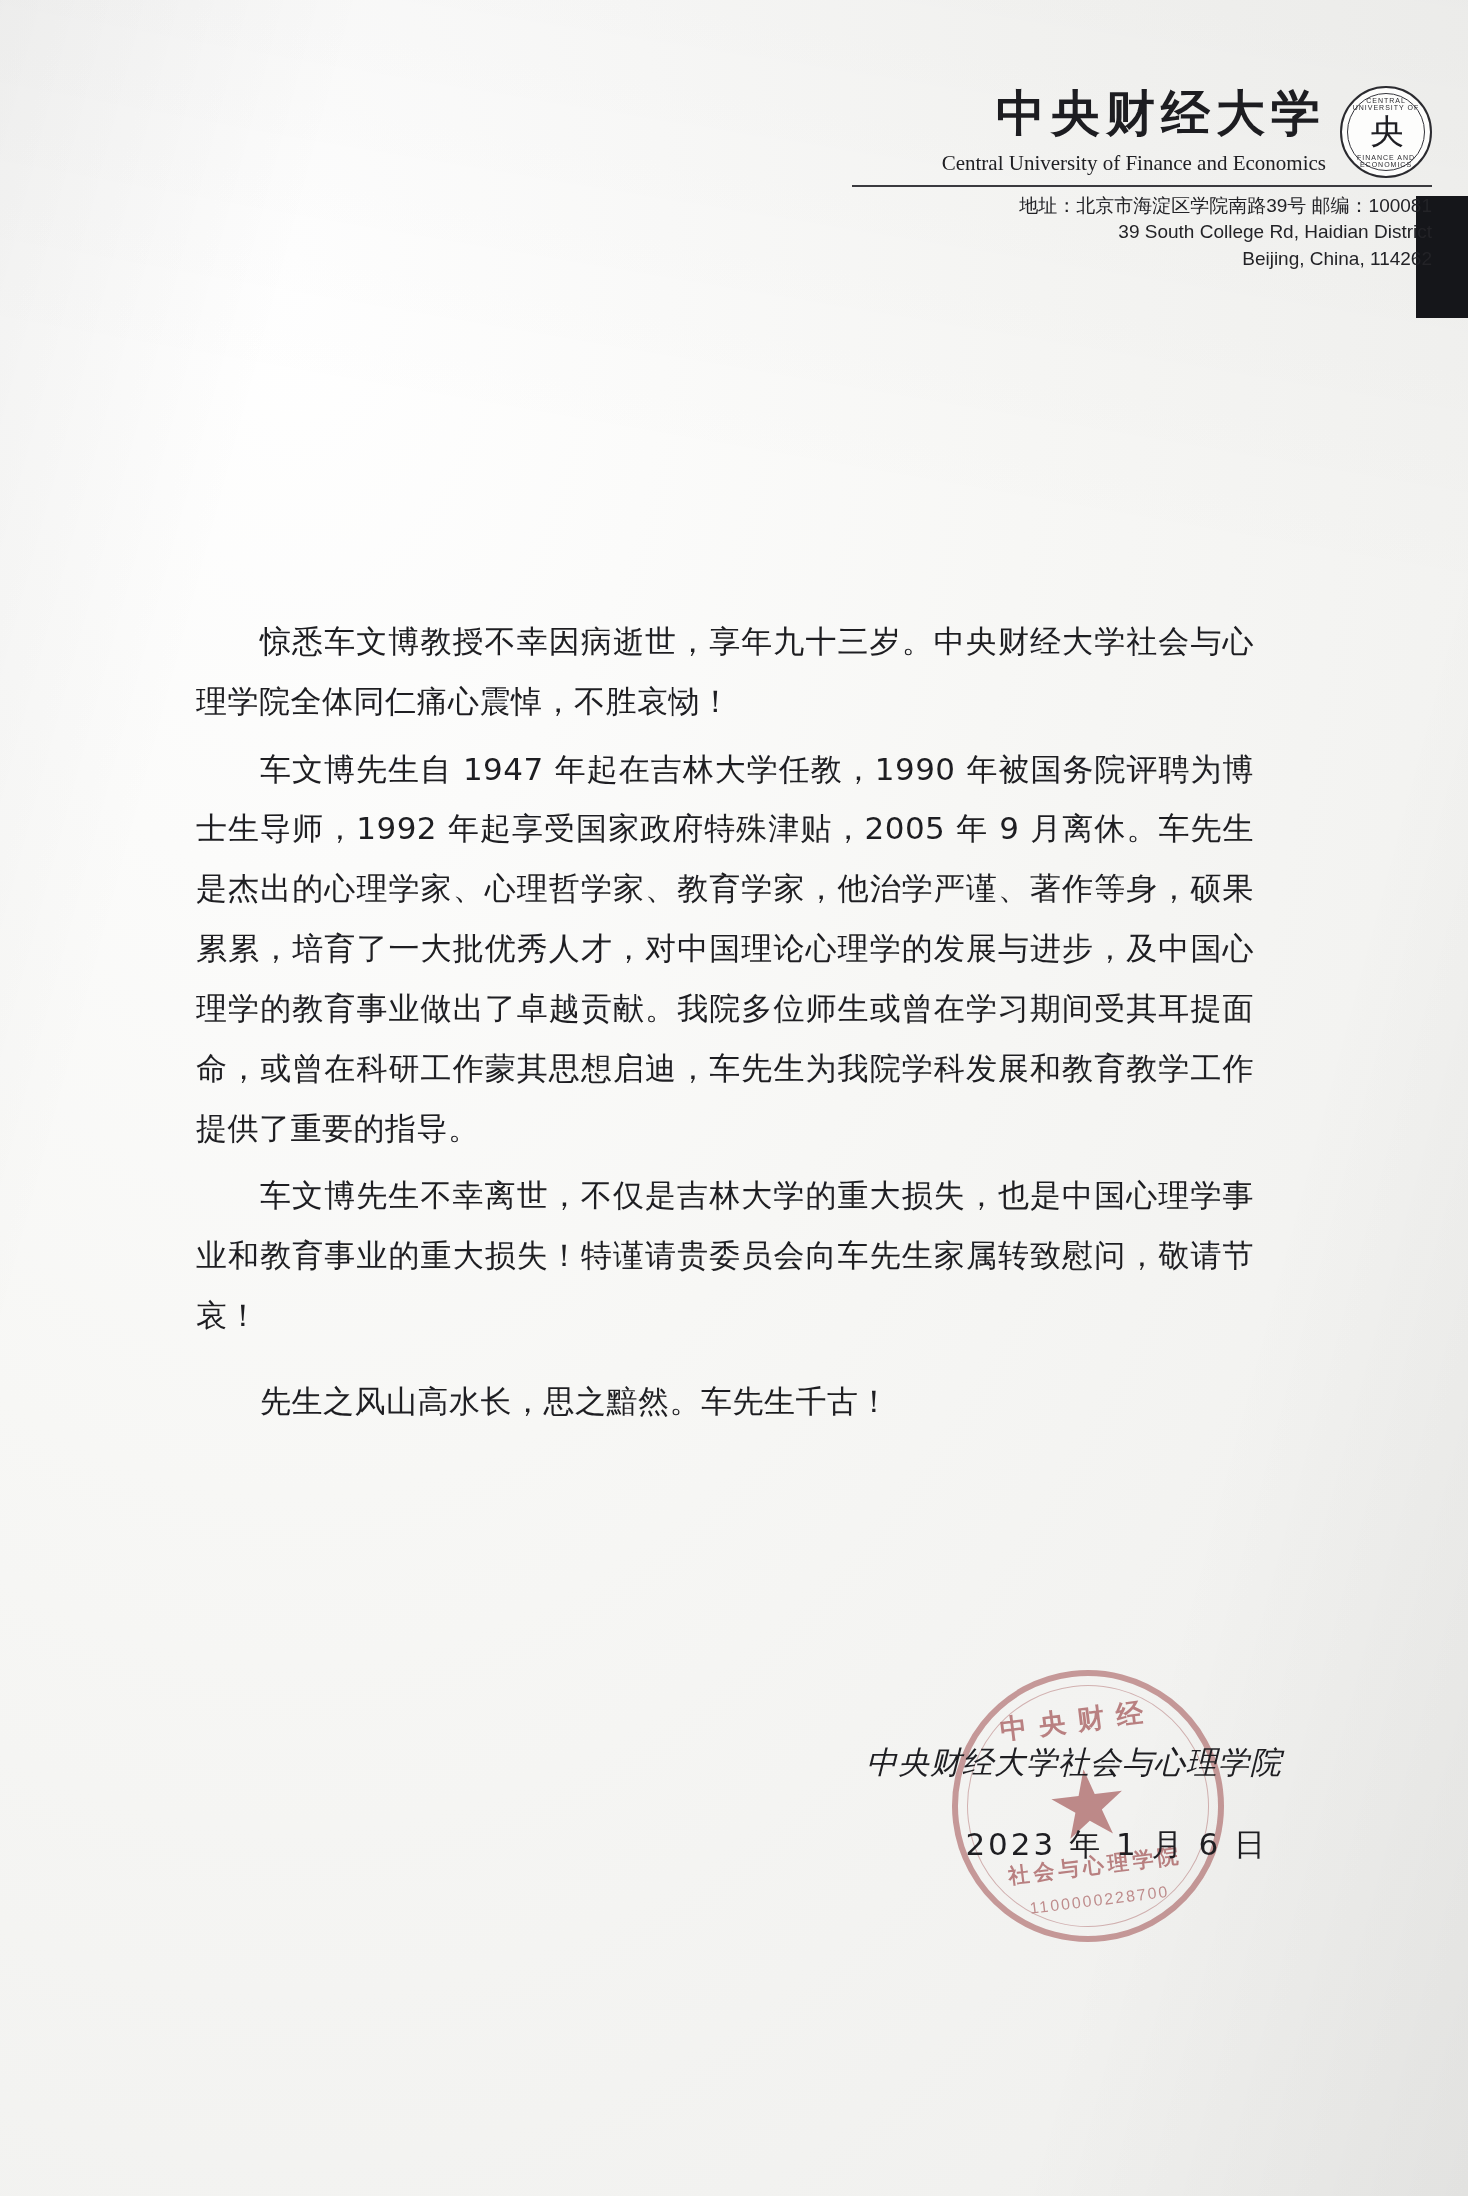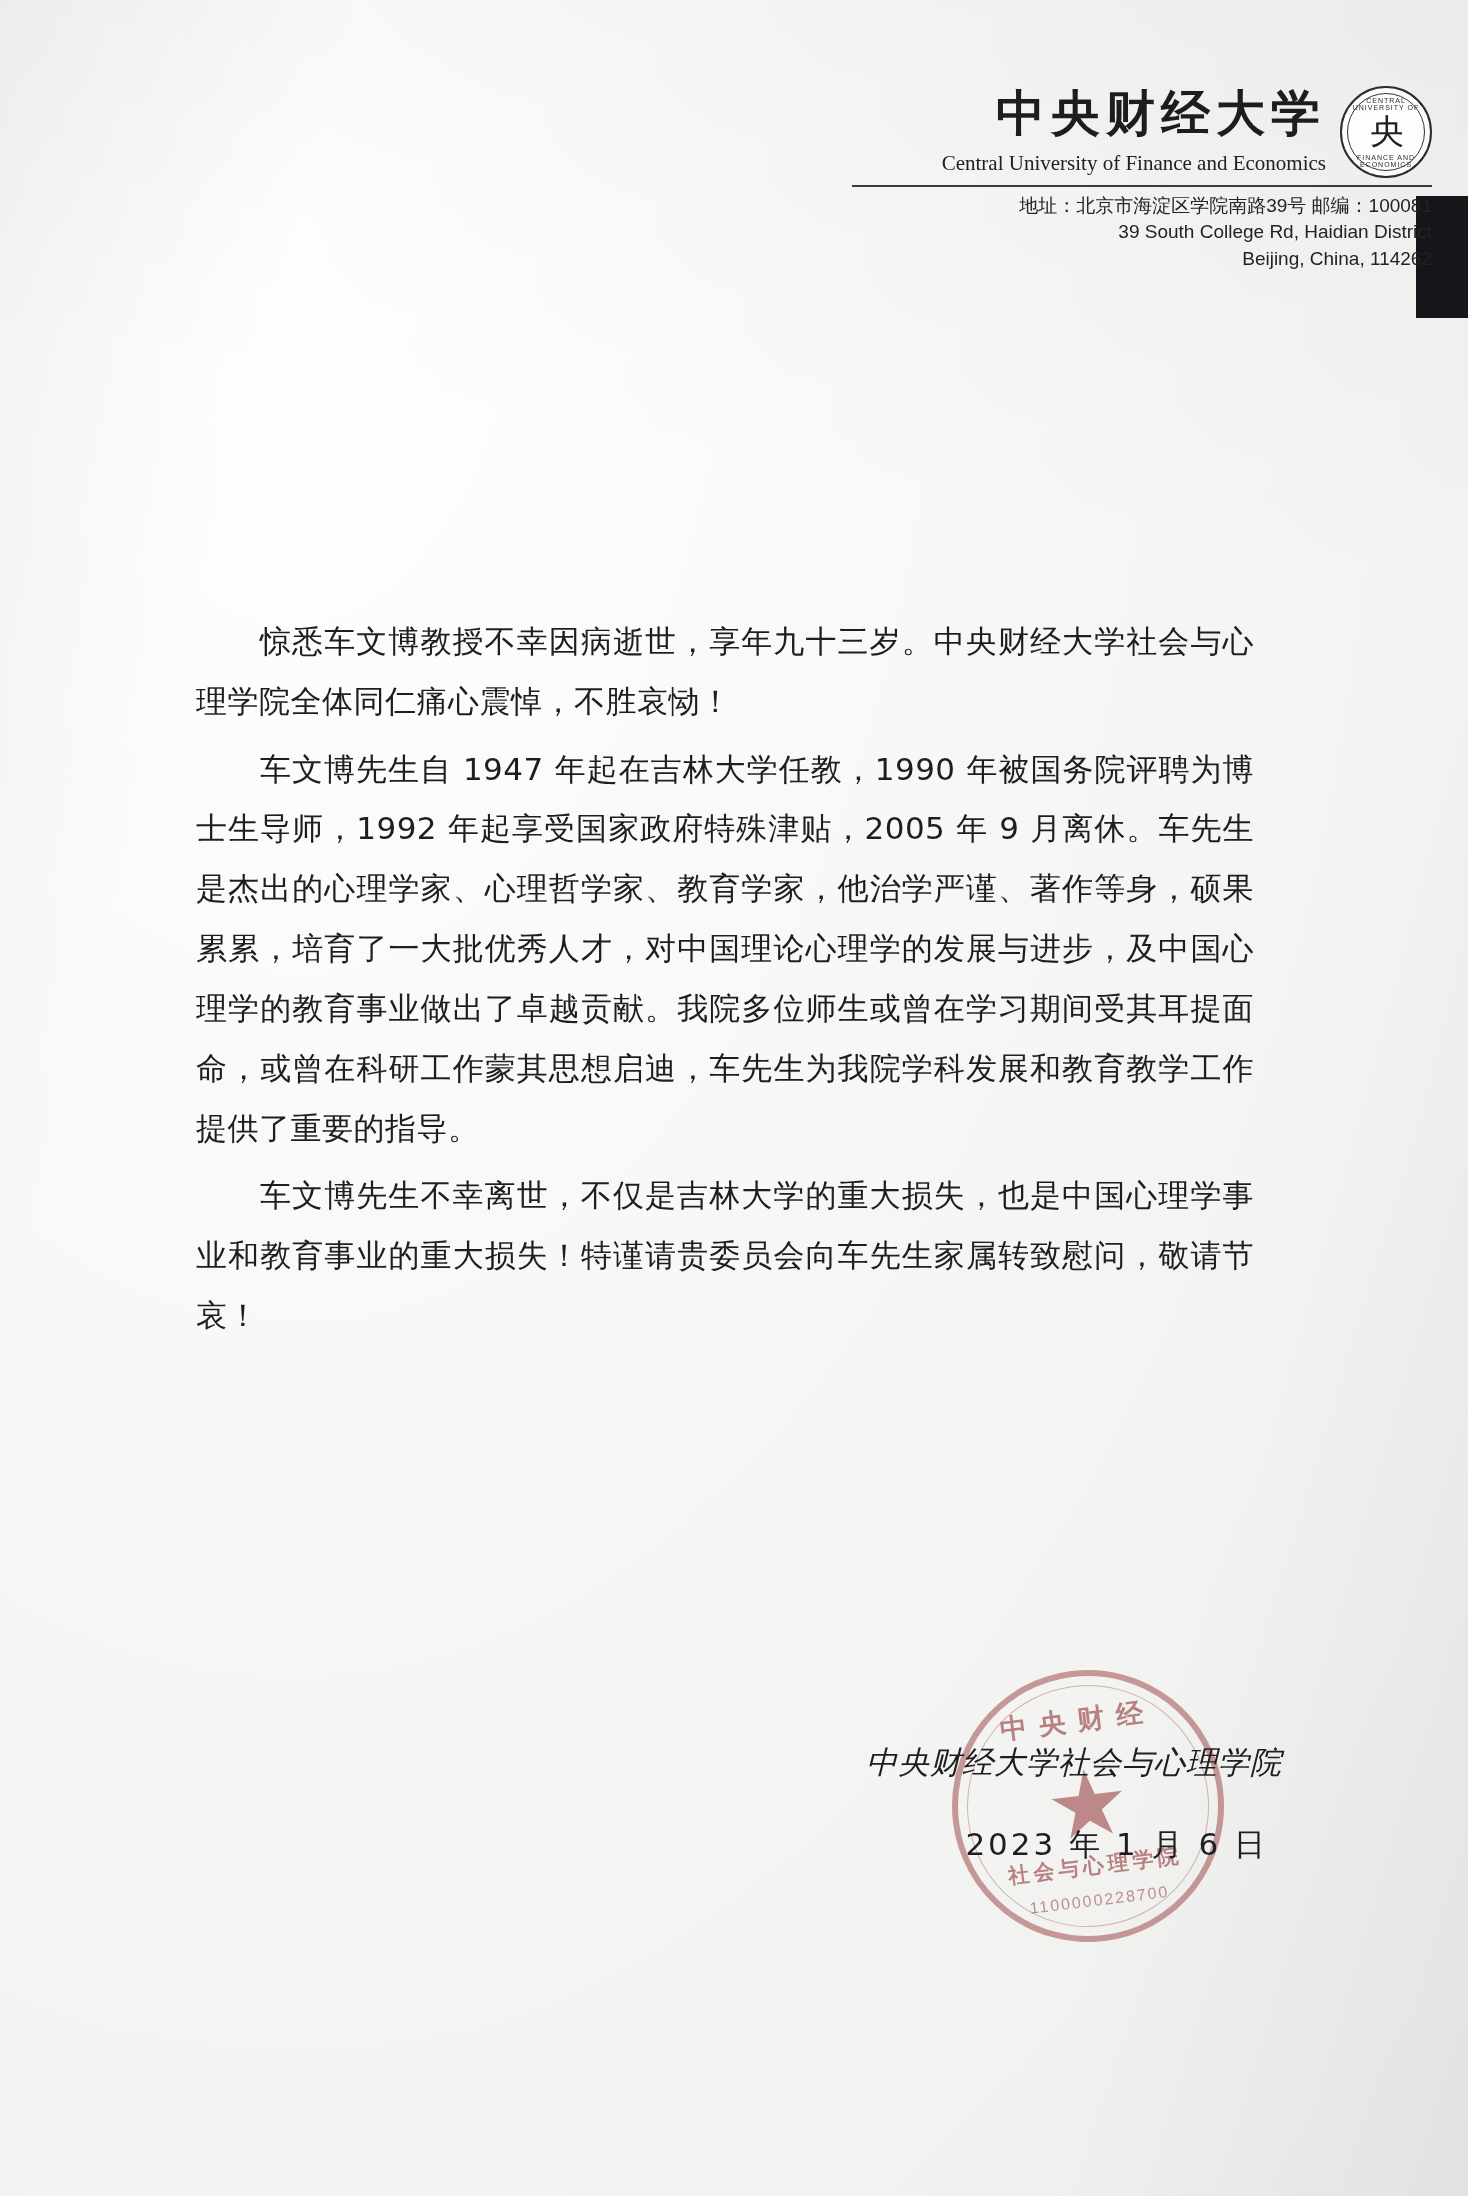--- a/index.html
+++ b/index.html
@@ -283,20 +283,21 @@
     <div class="addr-line">地址：北京市海淀区学院南路39号 邮编：100081</div>
     <div class="addr-line">39 South College Rd, Haidian District</div>
     <div class="addr-line">Beijing, China, 114262</div>
   </div>
 
 
   <div class="body-text">
     <p class="para">惊悉车文博教授不幸因病逝世，享年九十三岁。中央财经大学社会与心理学院全体同仁痛心震悼，不胜哀恸！</p>
     <p class="para">车文博先生自 1947 年起在吉林大学任教，1990 年被国务院评聘为博士生导师，1992 年起享受国家政府特殊津贴，2005 年 9 月离休。车先生是杰出的心理学家、心理哲学家、教育学家，他治学严谨、著作等身，硕果累累，培育了一大批优秀人才，对中国理论心理学的发展与进步，及中国心理学的教育事业做出了卓越贡献。我院多位师生或曾在学习期间受其耳提面命，或曾在科研工作蒙其思想启迪，车先生为我院学科发展和教育教学工作提供了重要的指导。</p>
     <p class="para">车文博先生不幸离世，不仅是吉林大学的重大损失，也是中国心理学事业和教育事业的重大损失！特谨请贵委员会向车先生家属转致慰问，敬请节哀！</p>
+    <div class="closing">先生之风山高水长，思之黯然。车先生千古！</div>
   </div>
 
   <div class="stamp">
     <div class="stamp-top-text">中央财经</div>
     <div class="stamp-star"></div>
     <div class="stamp-bottom-text">社会与心理学院</div>
     <div class="stamp-code">1100000228700</div>
   </div>
 
   <div class="signature">

